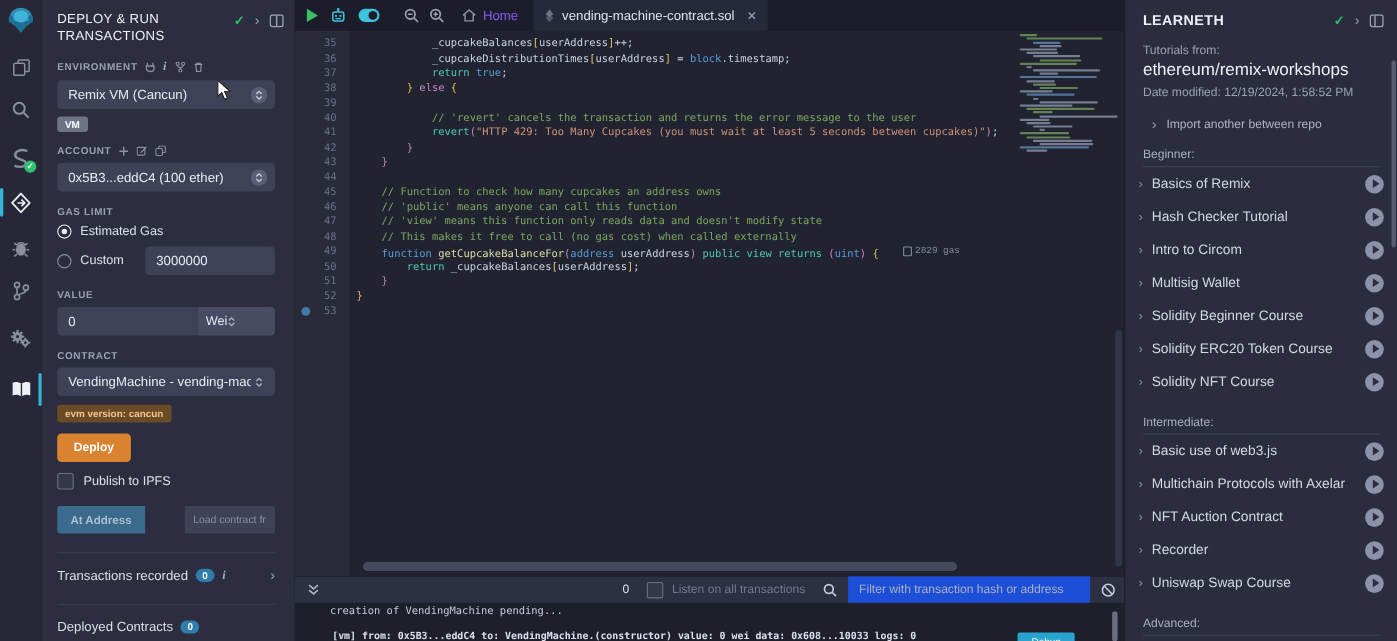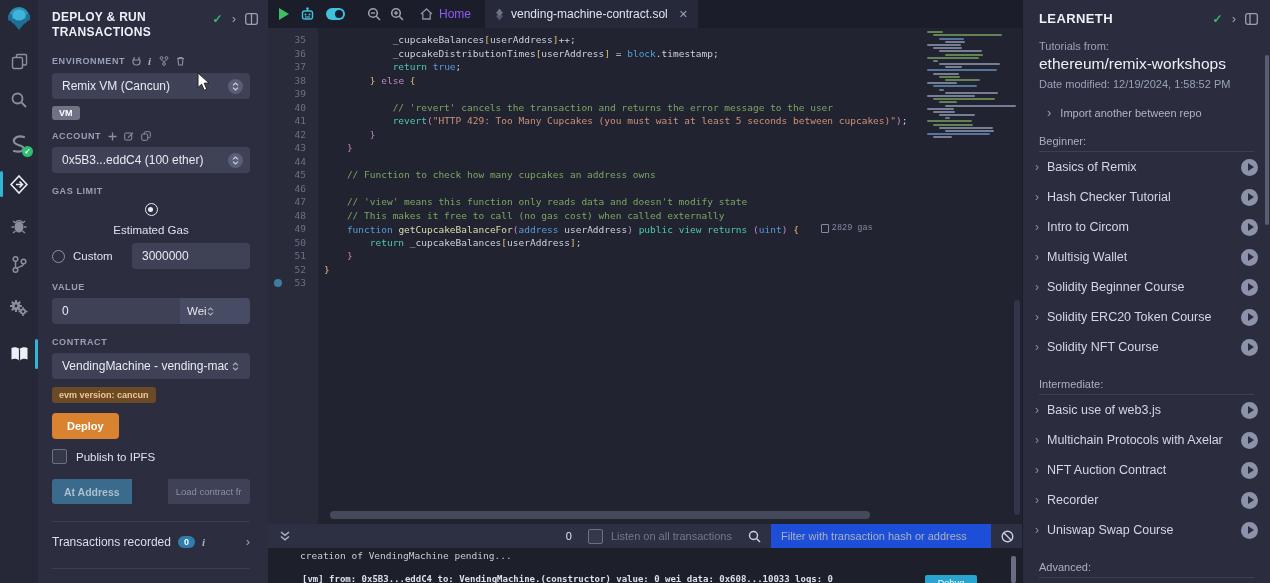--- a/index.html
+++ b/index.html
@@ -12,32 +12,32 @@
   #iconbar{left:0;top:0;width:38px;height:583px;background:#262837;border-right:1px solid #1b1d29;}
   .ib-item{width:38px;height:30px;display:flex;align-items:center;justify-content:center;position:relative;}
   .ib-ind-left{position:absolute;left:0;top:2px;width:3px;height:26px;background:#35b5d6;border-radius:2px;}
   .ib-ind-right{position:absolute;right:0;top:0;width:3px;height:30px;background:#35b5d6;border-radius:2px;}
   .badge-check{position:absolute;right:5px;bottom:2px;width:11px;height:11px;border-radius:50%;background:#2fbf71;
       color:#fff;font-size:8px;line-height:11px;text-align:center;font-weight:700;}
 
   
   #leftpanel{left:38px;top:0;width:230px;height:583px;background:#2c2e40;box-sizing:border-box;}
   .lp-head{display:flex;padding:10px 10px 2px 14px;align-items:flex-start;}
-  .lp-title{font-size:12px;font-weight:700;color:#eef0f7;line-height:1.25;letter-spacing:.3px;flex:1;}
+  .lp-title{font-size:12px;font-weight:400;color:#eef0f7;line-height:1.25;letter-spacing:.3px;flex:1;}
   .hd-icons{display:flex;gap:9px;align-items:center;margin-top:2px;}
   .ok-check{color:#2fbf71;font-size:12px;font-weight:700;}
   .chev{color:#9aa1b6;font-size:13px;line-height:10px;}
   .lp-body{padding:0 18px 0 14px;}
   .lp-label{font-size:9px;font-weight:700;color:#99a0b6;letter-spacing:.6px;display:flex;align-items:center;gap:7px;margin:13px 0 6px;}
   .lbl-ic{color:#8a90a6;display:flex;}
   .select{height:26px;background:#3f4257;border-radius:4px;display:flex;align-items:center;padding:0 7px 0 10px;font-size:12px;color:#e8eaf3;cursor:pointer;}
   .select .grow{flex:1;white-space:nowrap;overflow:hidden;}
   .stepper{width:15px;height:15px;border-radius:50%;background:#5a5e76;display:flex;align-items:center;justify-content:center;flex:none;}
   .vm-badge{display:inline-block;background:#6e7486;color:#fff;font-size:9px;font-weight:700;padding:2px 7px;border-radius:3px;margin-top:7px;}
-  .radio-row{display:flex;align-items:center;gap:8px;margin:7px 0;font-size:11.5px;color:#dde1ec;flex-direction:column;}
+  .radio-row{display:flex;align-items:center;gap:8px;margin:7px 0;font-size:11.5px;color:#dde1ec;}
   .radio{width:13px;height:13px;border-radius:50%;border:1.5px solid #8b92a6;box-sizing:border-box;flex:none;position:relative;}
   .radio.on{border-color:#e8eaf3;}
   .radio.on:after{content:"";position:absolute;left:2.5px;top:2.5px;width:5px;height:5px;border-radius:50%;background:#e8eaf3;}
   .input{background:#3f4257;border:none;border-radius:4px;color:#e8eaf3;font-size:12px;padding:0 10px;height:26px;box-sizing:border-box;outline:none;}
   .gas-row{display:flex;align-items:center;gap:8px;margin-top:4px;}
   .val-row{display:flex;margin-top:2px;}
   .val-row .input{flex:1;border-radius:4px 0 0 4px;width:90px;}
   .unit-box{width:56px;background:#474b63;border-radius:0 4px 4px 0;display:flex;align-items:center;padding:0 7px;font-size:11.5px;color:#e4e7f1;cursor:pointer;}
   .evm-badge{display:inline-block;background:#6b4a26;color:#f3c690;font-size:9px;font-weight:700;padding:3px 7px;border-radius:3px;margin-top:8px;}
   .deploy-btn{background:#d9822f;color:#fff;font-size:11px;font-weight:700;border:none;border-radius:4px;padding:7px 15px;margin-top:10px;cursor:pointer;}
@@ -380,21 +380,21 @@
     <div class="code-line"><span class="ln">36</span><span class="ct"><span class="tok-w">            _cupcakeDistributionTimes</span><span class="tok-y">[</span><span class="tok-w">userAddress</span><span class="tok-y">]</span><span class="tok-w"> = </span><span class="tok-k">block</span><span class="tok-w">.timestamp;</span></span></div>
     <div class="code-line"><span class="ln">37</span><span class="ct"><span class="tok-w">            </span><span class="tok-t">return</span><span class="tok-w"> </span><span class="tok-k">true</span><span class="tok-w">;</span></span></div>
     <div class="code-line"><span class="ln">38</span><span class="ct"><span class="tok-w">        </span><span class="tok-y">}</span><span class="tok-w"> </span><span class="tok-p">else</span><span class="tok-w"> </span><span class="tok-y">{</span></span></div>
     <div class="code-line"><span class="ln">39</span></div>
     <div class="code-line"><span class="ln">40</span><span class="ct"><span class="tok-w">            </span><span class="tok-c">// 'revert' cancels the transaction and returns the error message to the user</span></span></div>
     <div class="code-line"><span class="ln">41</span><span class="ct"><span class="tok-w">            </span><span class="tok-t">revert</span><span class="tok-p">(</span><span class="tok-s">"HTTP 429: Too Many Cupcakes (you must wait at least 5 seconds between cupcakes)"</span><span class="tok-p">)</span><span class="tok-w">;</span></span></div>
     <div class="code-line"><span class="ln">42</span><span class="ct"><span class="tok-w">        </span><span class="tok-p">}</span></span></div>
     <div class="code-line"><span class="ln">43</span><span class="ct"><span class="tok-w">    </span><span class="tok-p">}</span></span></div>
     <div class="code-line"><span class="ln">44</span><span class="ct"></span></div>
     <div class="code-line"><span class="ln">45</span><span class="ct"><span class="tok-w">    </span><span class="tok-c">// Function to check how many cupcakes an address owns</span></span></div>
-    <div class="code-line"><span class="ln">46</span></div>
+    <div class="code-line"><span class="ln">46</span><span class="ct"><span class="tok-w">    </span><span class="tok-c">// 'public' means anyone can call this function</span></span></div>
     <div class="code-line"><span class="ln">47</span><span class="ct"><span class="tok-w">    </span><span class="tok-c">// 'view' means this function only reads data and doesn't modify state</span></span></div>
     <div class="code-line"><span class="ln">48</span><span class="ct"><span class="tok-w">    </span><span class="tok-c">// This makes it free to call (no gas cost) when called externally</span></span></div>
     <div class="code-line"><span class="ln">49</span><span class="ct"><span class="tok-w">    </span><span class="tok-k">function</span><span class="tok-f"> getCupcakeBalanceFor</span><span class="tok-p">(</span><span class="tok-k">address</span><span class="tok-w"> userAddress</span><span class="tok-p">)</span><span class="tok-t"> public view returns </span><span class="tok-p">(</span><span class="tok-k">uint</span><span class="tok-p">)</span><span class="tok-w"> </span><span class="tok-y">{</span><span class="lens"><span class="lens-ic"></span>2829 gas</span></span></div>
     <div class="code-line"><span class="ln">50</span><span class="ct"><span class="tok-w">        </span><span class="tok-t">return</span><span class="tok-w"> _cupcakeBalances</span><span class="tok-y">[</span><span class="tok-w">userAddress</span><span class="tok-y">]</span><span class="tok-w">;</span></span></div>
     <div class="code-line"><span class="ln">51</span><span class="ct"><span class="tok-w">    </span><span class="tok-p">}</span></span></div>
     <div class="code-line"><span class="ln">52</span><span class="ct"><span class="tok-y">}</span></span></div>
     <div class="code-line"><span class="ln"><span class="bp"></span>53</span><span class="ct"></span></div>
   </div>
 <div id="minimap" class="abs">
     <div class="mm-row" style="width: 16px; margin-left: 2px; background: rgb(111, 148, 92);"></div>

